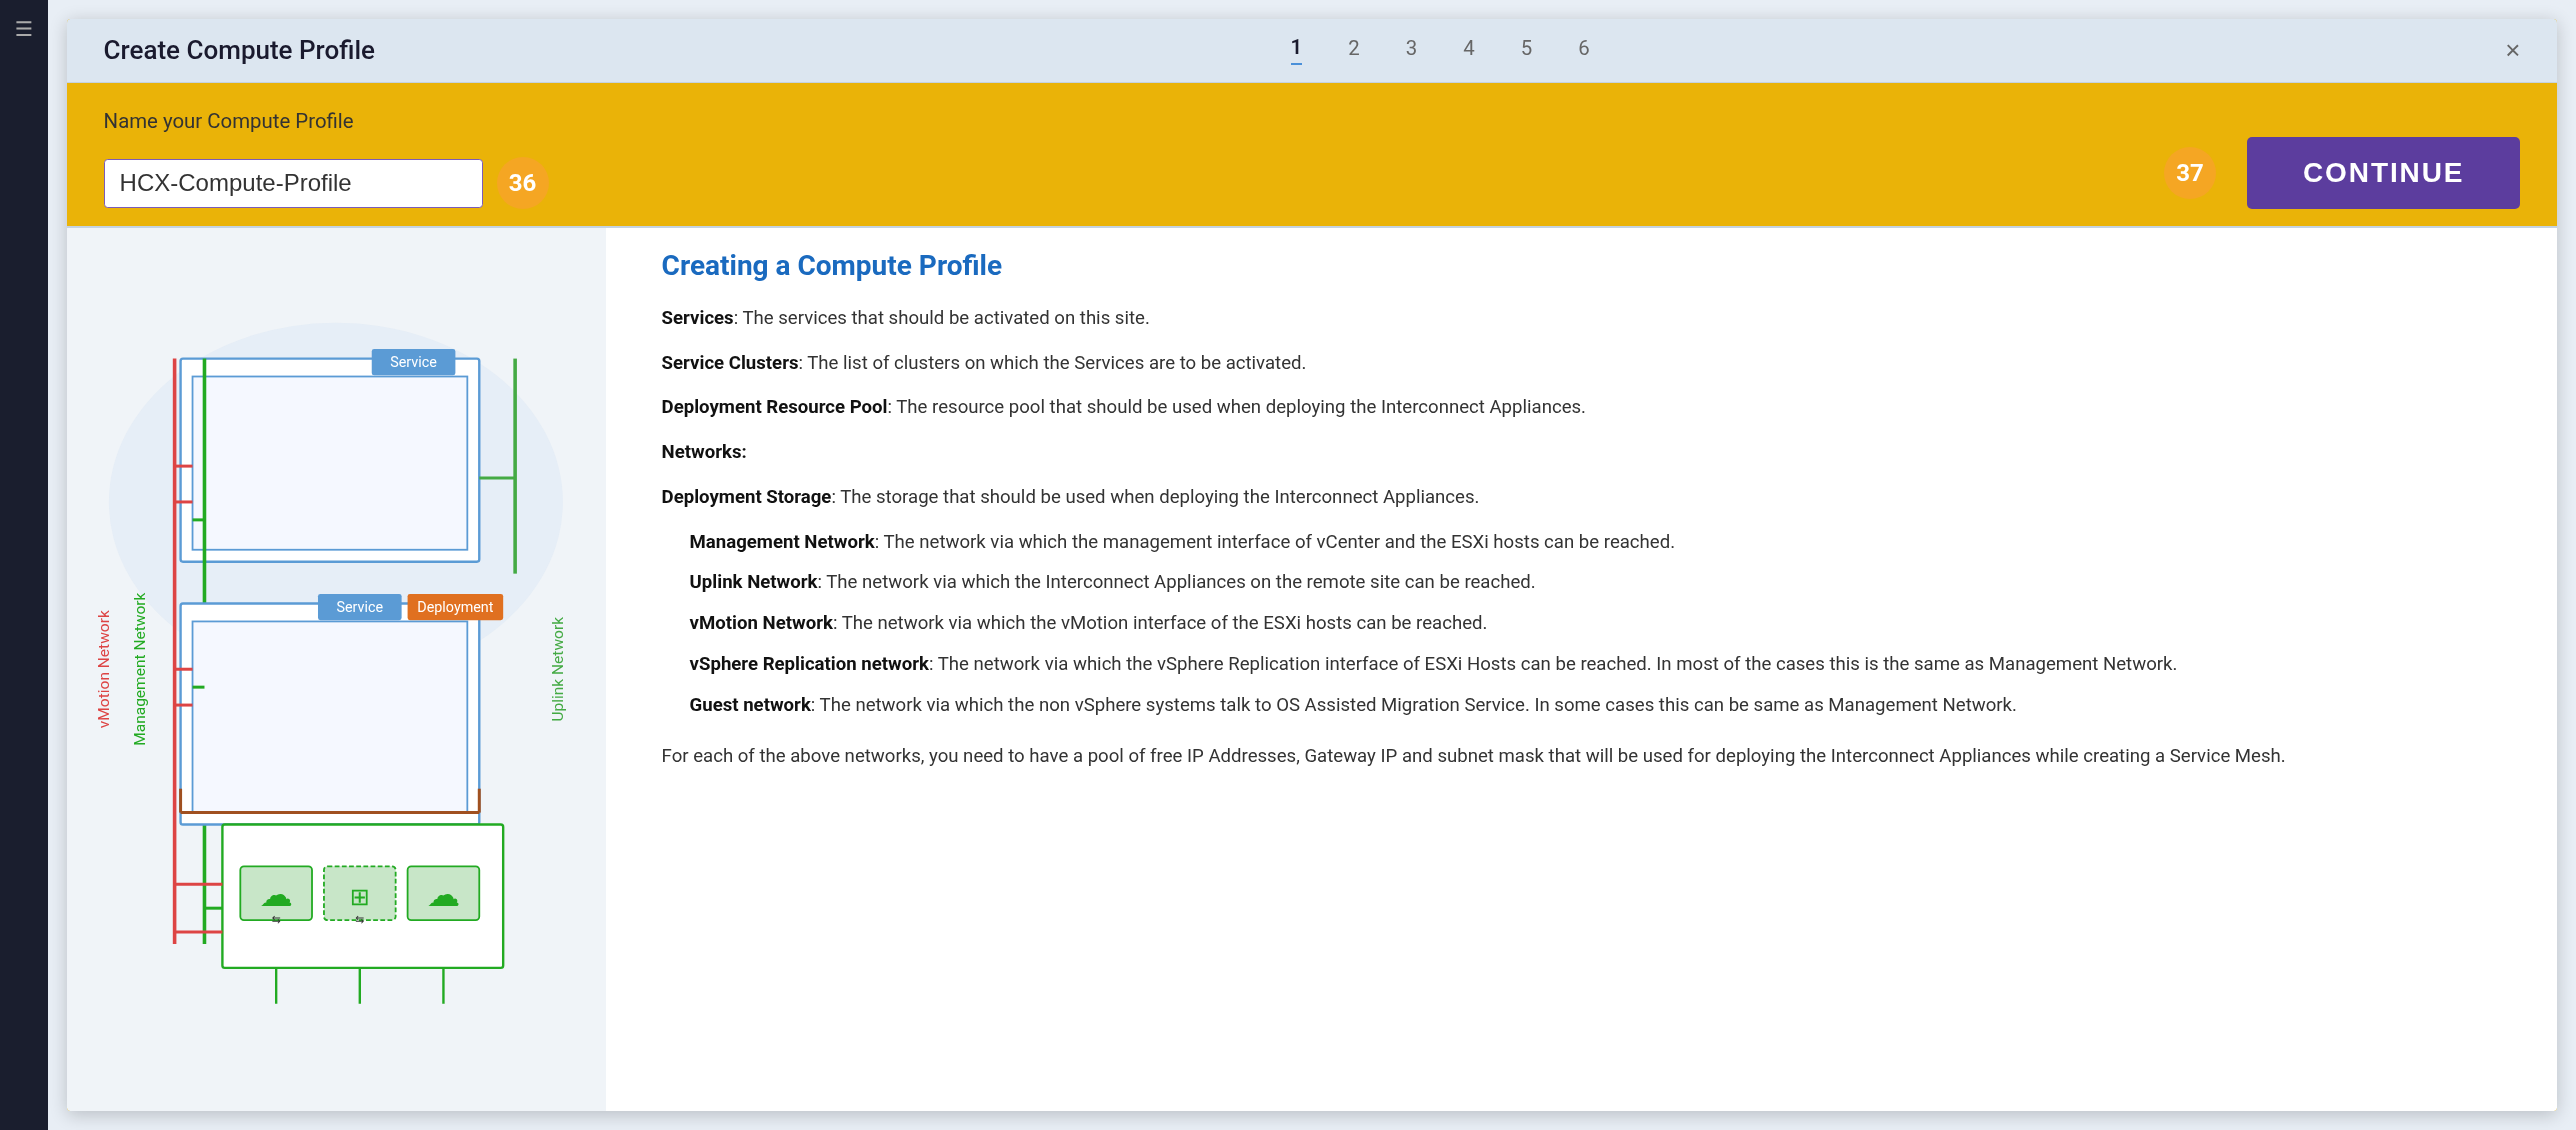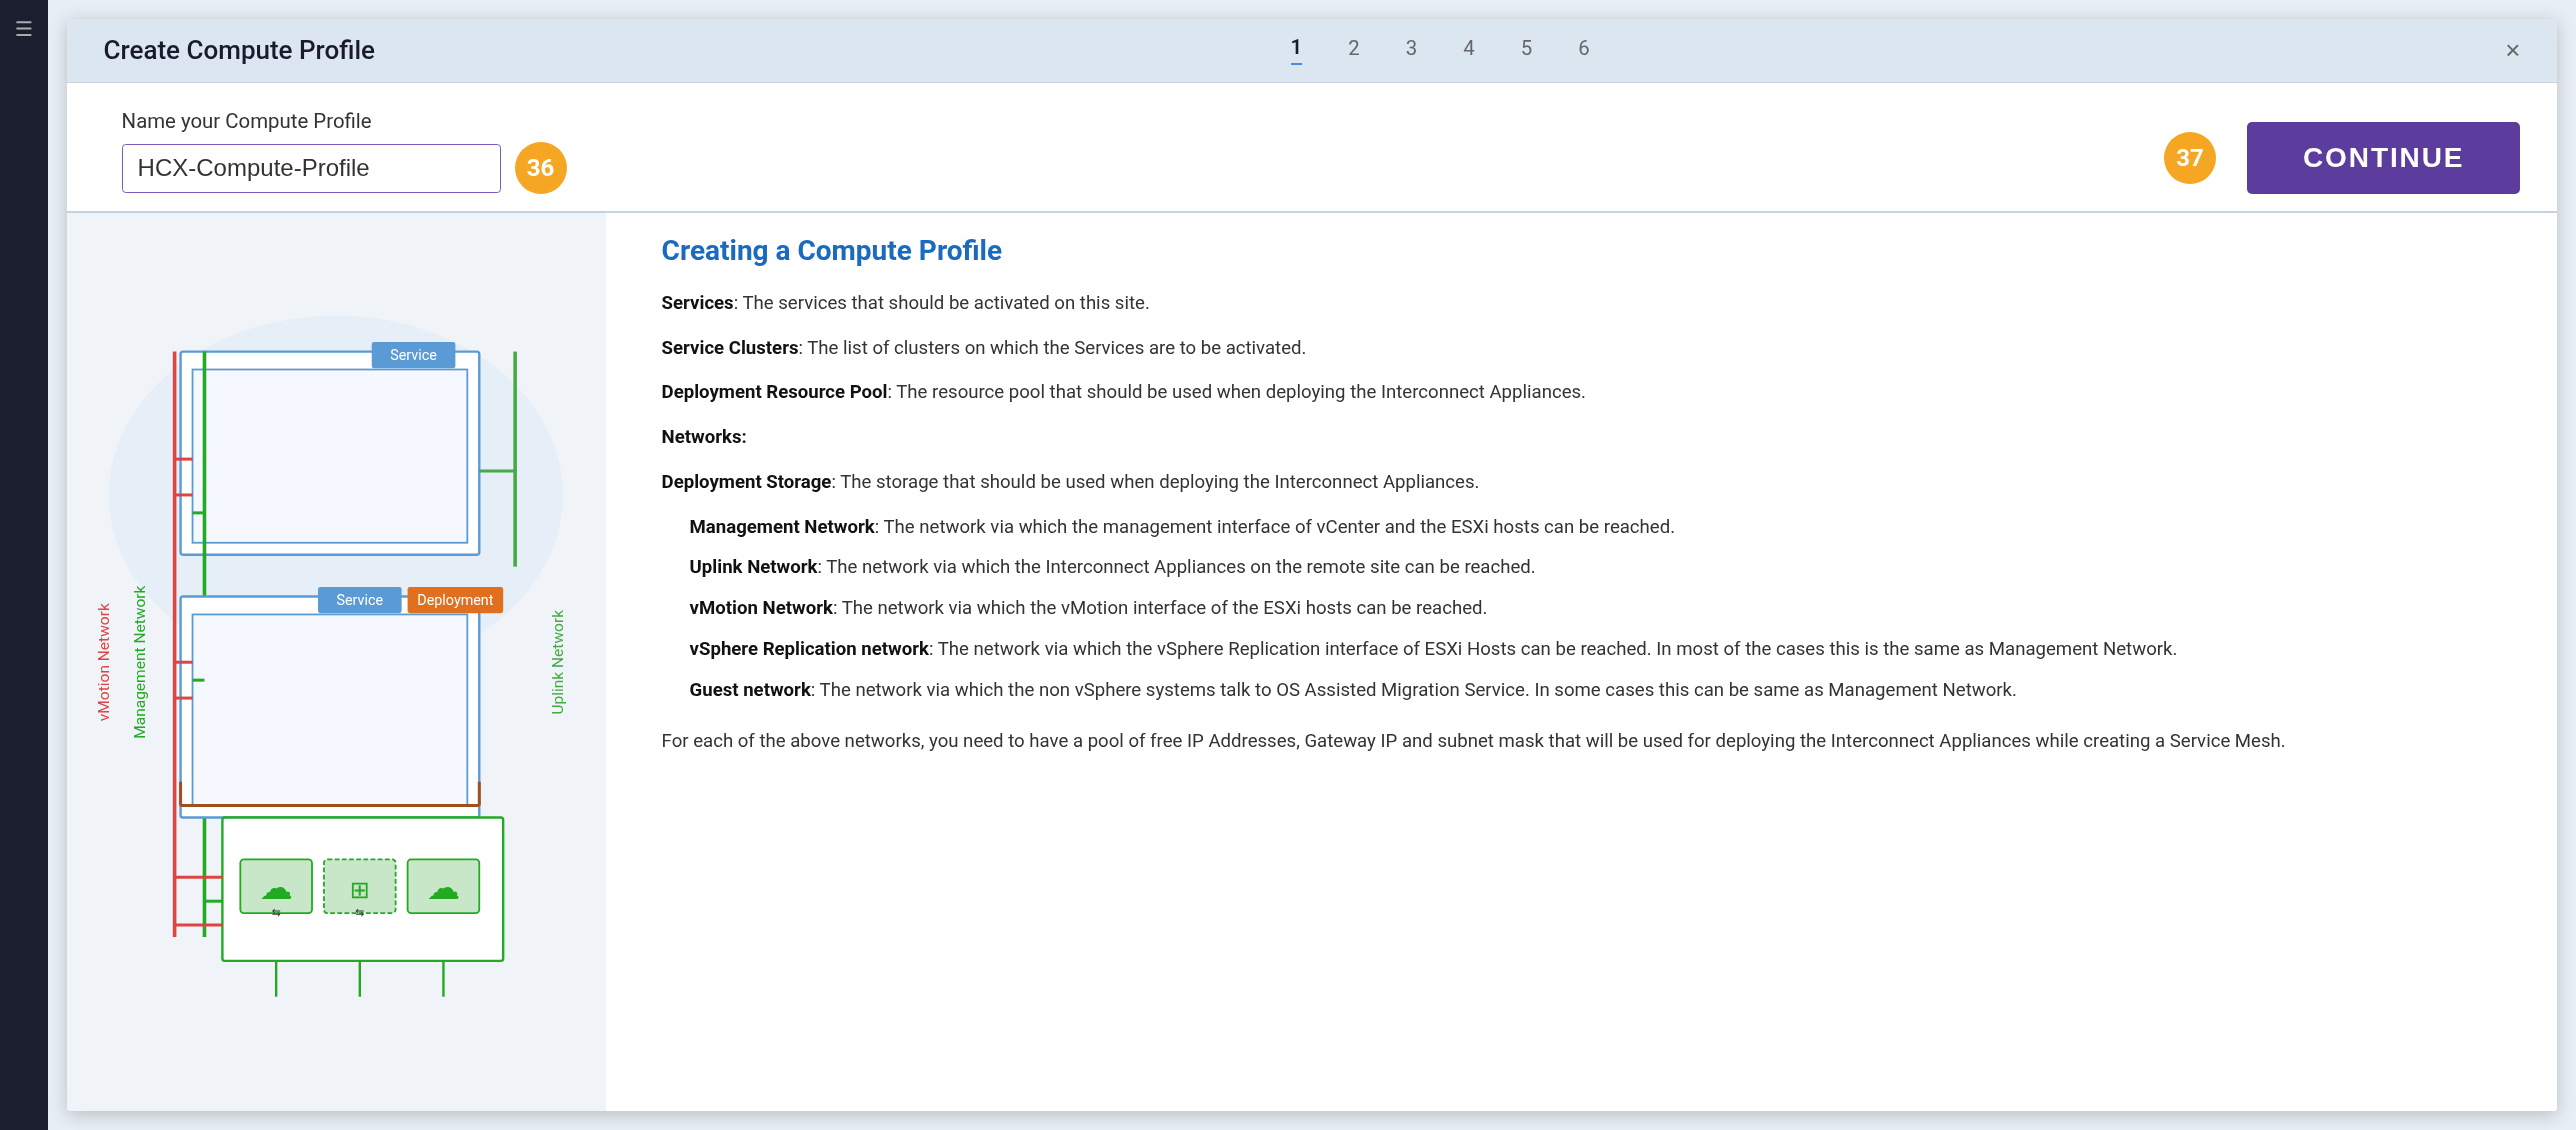--- a/index.html
+++ b/index.html
@@ -36,21 +36,21 @@
       flex: 1;
       display: flex;
       flex-direction: column;
       background: #e8eef5;
       overflow: hidden;
     }
 
     
     .dialog {
       margin: 18.6px;
-      background: #ffffff;
+      background: #eab308;
       border-radius: 3.7px;
       flex: 1;
       display: flex;
       flex-direction: column;
       box-shadow: 0 3.7px 18.6px rgba(0,0,0,0.2);
       overflow: hidden;
     }
 
     
     .dialog-header {
@@ -220,22 +220,21 @@
 
     .name-continue-row {
       display: flex;
       align-items: flex-end;
       justify-content: space-between;
       padding: 26px 37px 16.7px;
     }
     .name-block {
       display: flex;
       flex-direction: column;
-      gap: 2px;
-      margin-left: 18px;
+      gap: 17px;
     }
 
     .continue-block {
       display: flex;
       align-items: center;
       gap: 31px;
     }
   </style>
 </head>
 <body>

